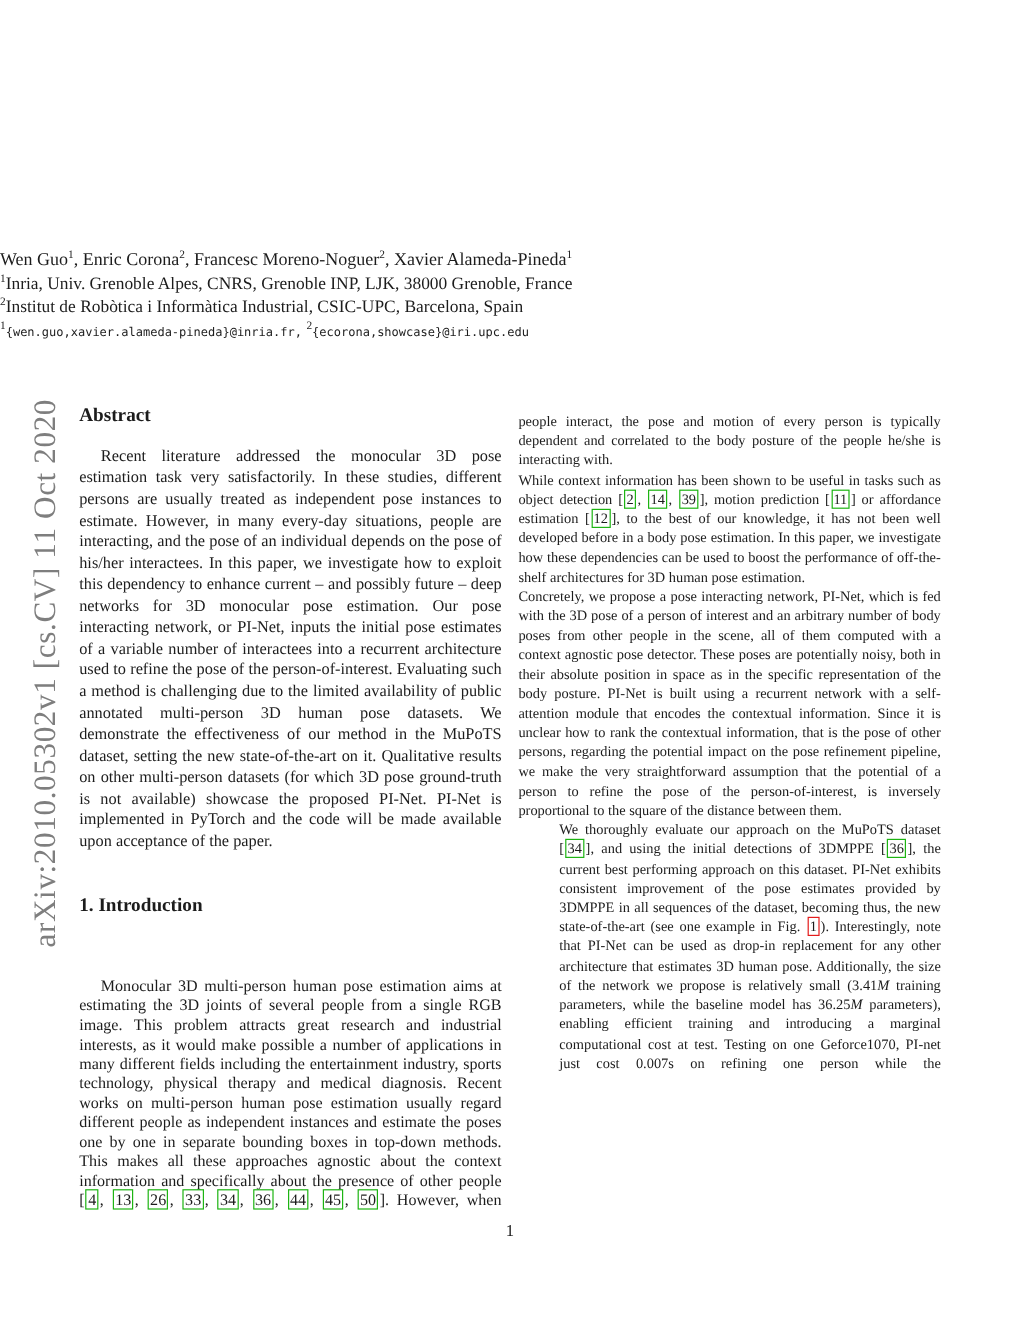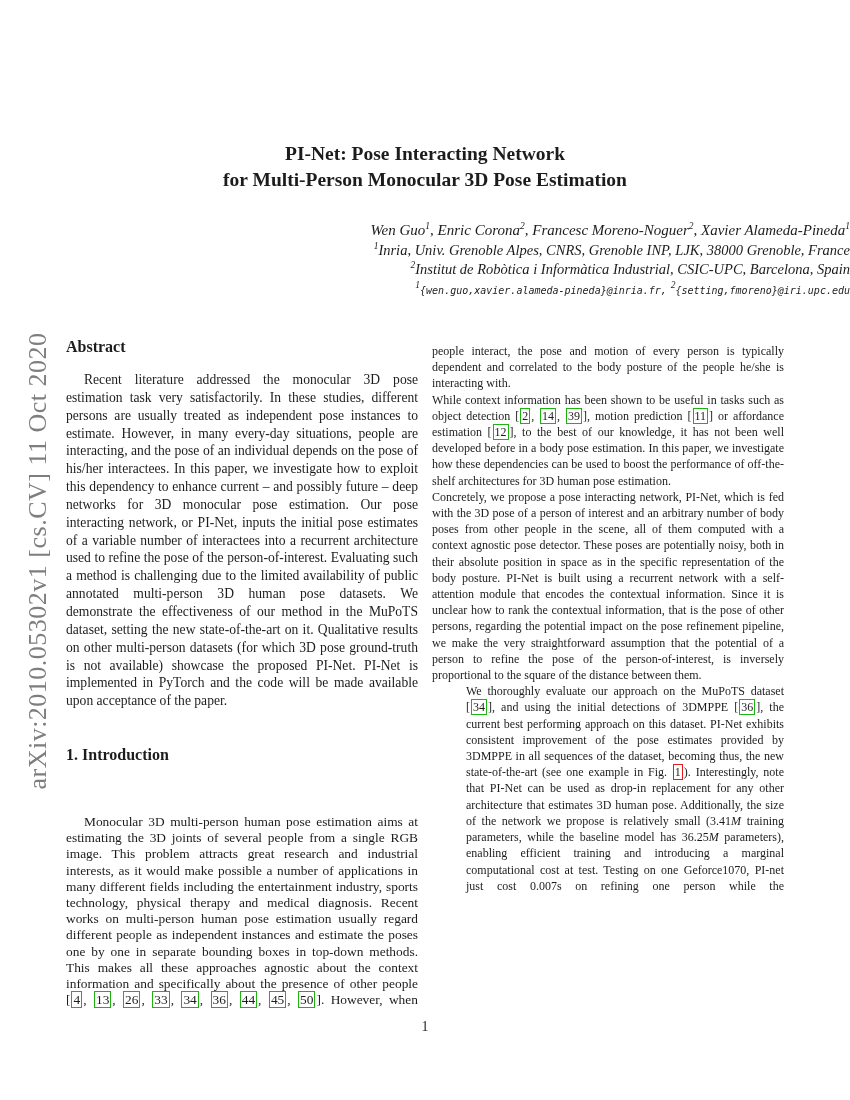--- a/index.html
+++ b/index.html
@@ -8,22 +8,22 @@
     font-family:"Liberation Serif","DejaVu Serif",serif;color:#1c1c1c;
     overflow:hidden;margin:0 auto;
   }
   .watermark{
     position:absolute;left:38px;top:561px;
     transform:translate(-50%,-50%) rotate(-90deg);
     font-size:26px;color:#7e7e7e;white-space:nowrap;letter-spacing:.5px;
   }
   .title-block{position:absolute;left:0;top:141px;width:100%;text-align:center;
     font-weight:bold;font-size:19.5px;line-height:26px;}
-  .authors-block{position:absolute;left:0;top:221px;width:100%;text-align:right;
-    font-size:15px;line-height:19.5px;font-style:italic;}
+  .authors-block{position:absolute;left:0;top:208px;width:100%;text-align:left;
+    font-size:15px;line-height:19.5px;}
   .affil{font-size:14.5px;}
   sup{font-size:9.5px;line-height:0;}
   .mono{font-family:"DejaVu Sans Mono","Liberation Mono",monospace;font-size:10px;}
   .abstract-heading{position:absolute;left:66px;top:338px;width:352px;
     font-weight:bold;font-size:16px;}
   .abstract-body{position:absolute;left:66px;top:371px;width:352px;
     font-size:13.6px;line-height:17.85px;
     text-align:justify;text-indent:18px;}
   .intro-heading{position:absolute;left:66px;top:746px;font-weight:bold;font-size:16px;}
   .col-left-p1{position:absolute;left:66px;top:797px;width:352px;
@@ -39,30 +39,26 @@
   .page-number{position:absolute;left:0;top:1019px;width:100%;text-align:center;
     font-size:13.9px;}
 </style>
 </head>
 <body>
 
 <div class="page">
 
   <div class="watermark">arXiv:2010.05302v1  [cs.CV]  11 Oct 2020</div>
 
-  <div class="title-block">
-    <div>PI-Net: Pose Interacting Network</div>
-    <div>for Multi-Person Monocular 3D Pose Estimation</div>
-  </div>
 
   <div class="authors-block">
     <div>Wen Guo<sup>1</sup>, Enric Corona<sup>2</sup>, Francesc Moreno-Noguer<sup>2</sup>, Xavier Alameda-Pineda<sup>1</sup></div>
     <div class="affil"><sup>1</sup>Inria, Univ. Grenoble Alpes, CNRS, Grenoble INP, LJK, 38000 Grenoble, France</div>
     <div class="affil"><sup>2</sup>Institut de Robòtica i Informàtica Industrial, CSIC-UPC, Barcelona, Spain</div>
-    <div><sup>1</sup><span class="mono">{wen.guo,xavier.alameda-pineda}@inria.fr,</span> <sup>2</sup><span class="mono">{setting,fmoreno}@iri.upc.edu</span></div>
+    <div><sup>1</sup><span class="mono">{wen.guo,xavier.alameda-pineda}@inria.fr,</span> <sup>2</sup><span class="mono">{ecorona,showcase}@iri.upc.edu</span></div>
   </div>
 
   <div class="abstract-heading">Abstract</div>
 
   <div class="abstract-body">Recent literature addressed the monocular 3D pose estimation task very satisfactorily. In these studies, different persons are usually treated as independent pose instances to estimate. However, in many every-day situations, people are interacting, and the pose of an individual depends on the pose of his/her interactees. In this paper, we investigate how to exploit this dependency to enhance current – and possibly future – deep networks for 3D monocular pose estimation. Our pose interacting network, or PI-Net, inputs the initial pose estimates of a variable number of interactees into a recurrent architecture used to refine the pose of the person-of-interest. Evaluating such a method is challenging due to the limited availability of public annotated multi-person 3D human pose datasets. We demonstrate the effectiveness of our method in the MuPoTS dataset, setting the new state-of-the-art on it. Qualitative results on other multi-person datasets (for which 3D pose ground-truth is not available) showcase the proposed PI-Net. PI-Net is implemented in PyTorch and the code will be made available upon acceptance of the paper.</div>
 
   <div class="intro-heading">1. Introduction</div>
 
   <div class="col-left-p1">Monocular 3D multi-person human pose estimation aims at estimating the 3D joints of several people from a single RGB image. This problem attracts great research and industrial interests, as it would make possible a number of applications in many different fields including the entertainment industry, sports technology, physical therapy and medical diagnosis. Recent works on multi-person human pose estimation usually regard different people as independent instances and estimate the poses one by one in separate bounding boxes in top-down methods. This makes all these approaches agnostic about the context information and specifically about the presence of other people [<span class="cite">4</span>, <span class="cite">13</span>, <span class="cite">26</span>, <span class="cite">33</span>, <span class="cite">34</span>, <span class="cite">36</span>, <span class="cite">44</span>, <span class="cite">45</span>, <span class="cite">50</span>]. However, when</div>
 

